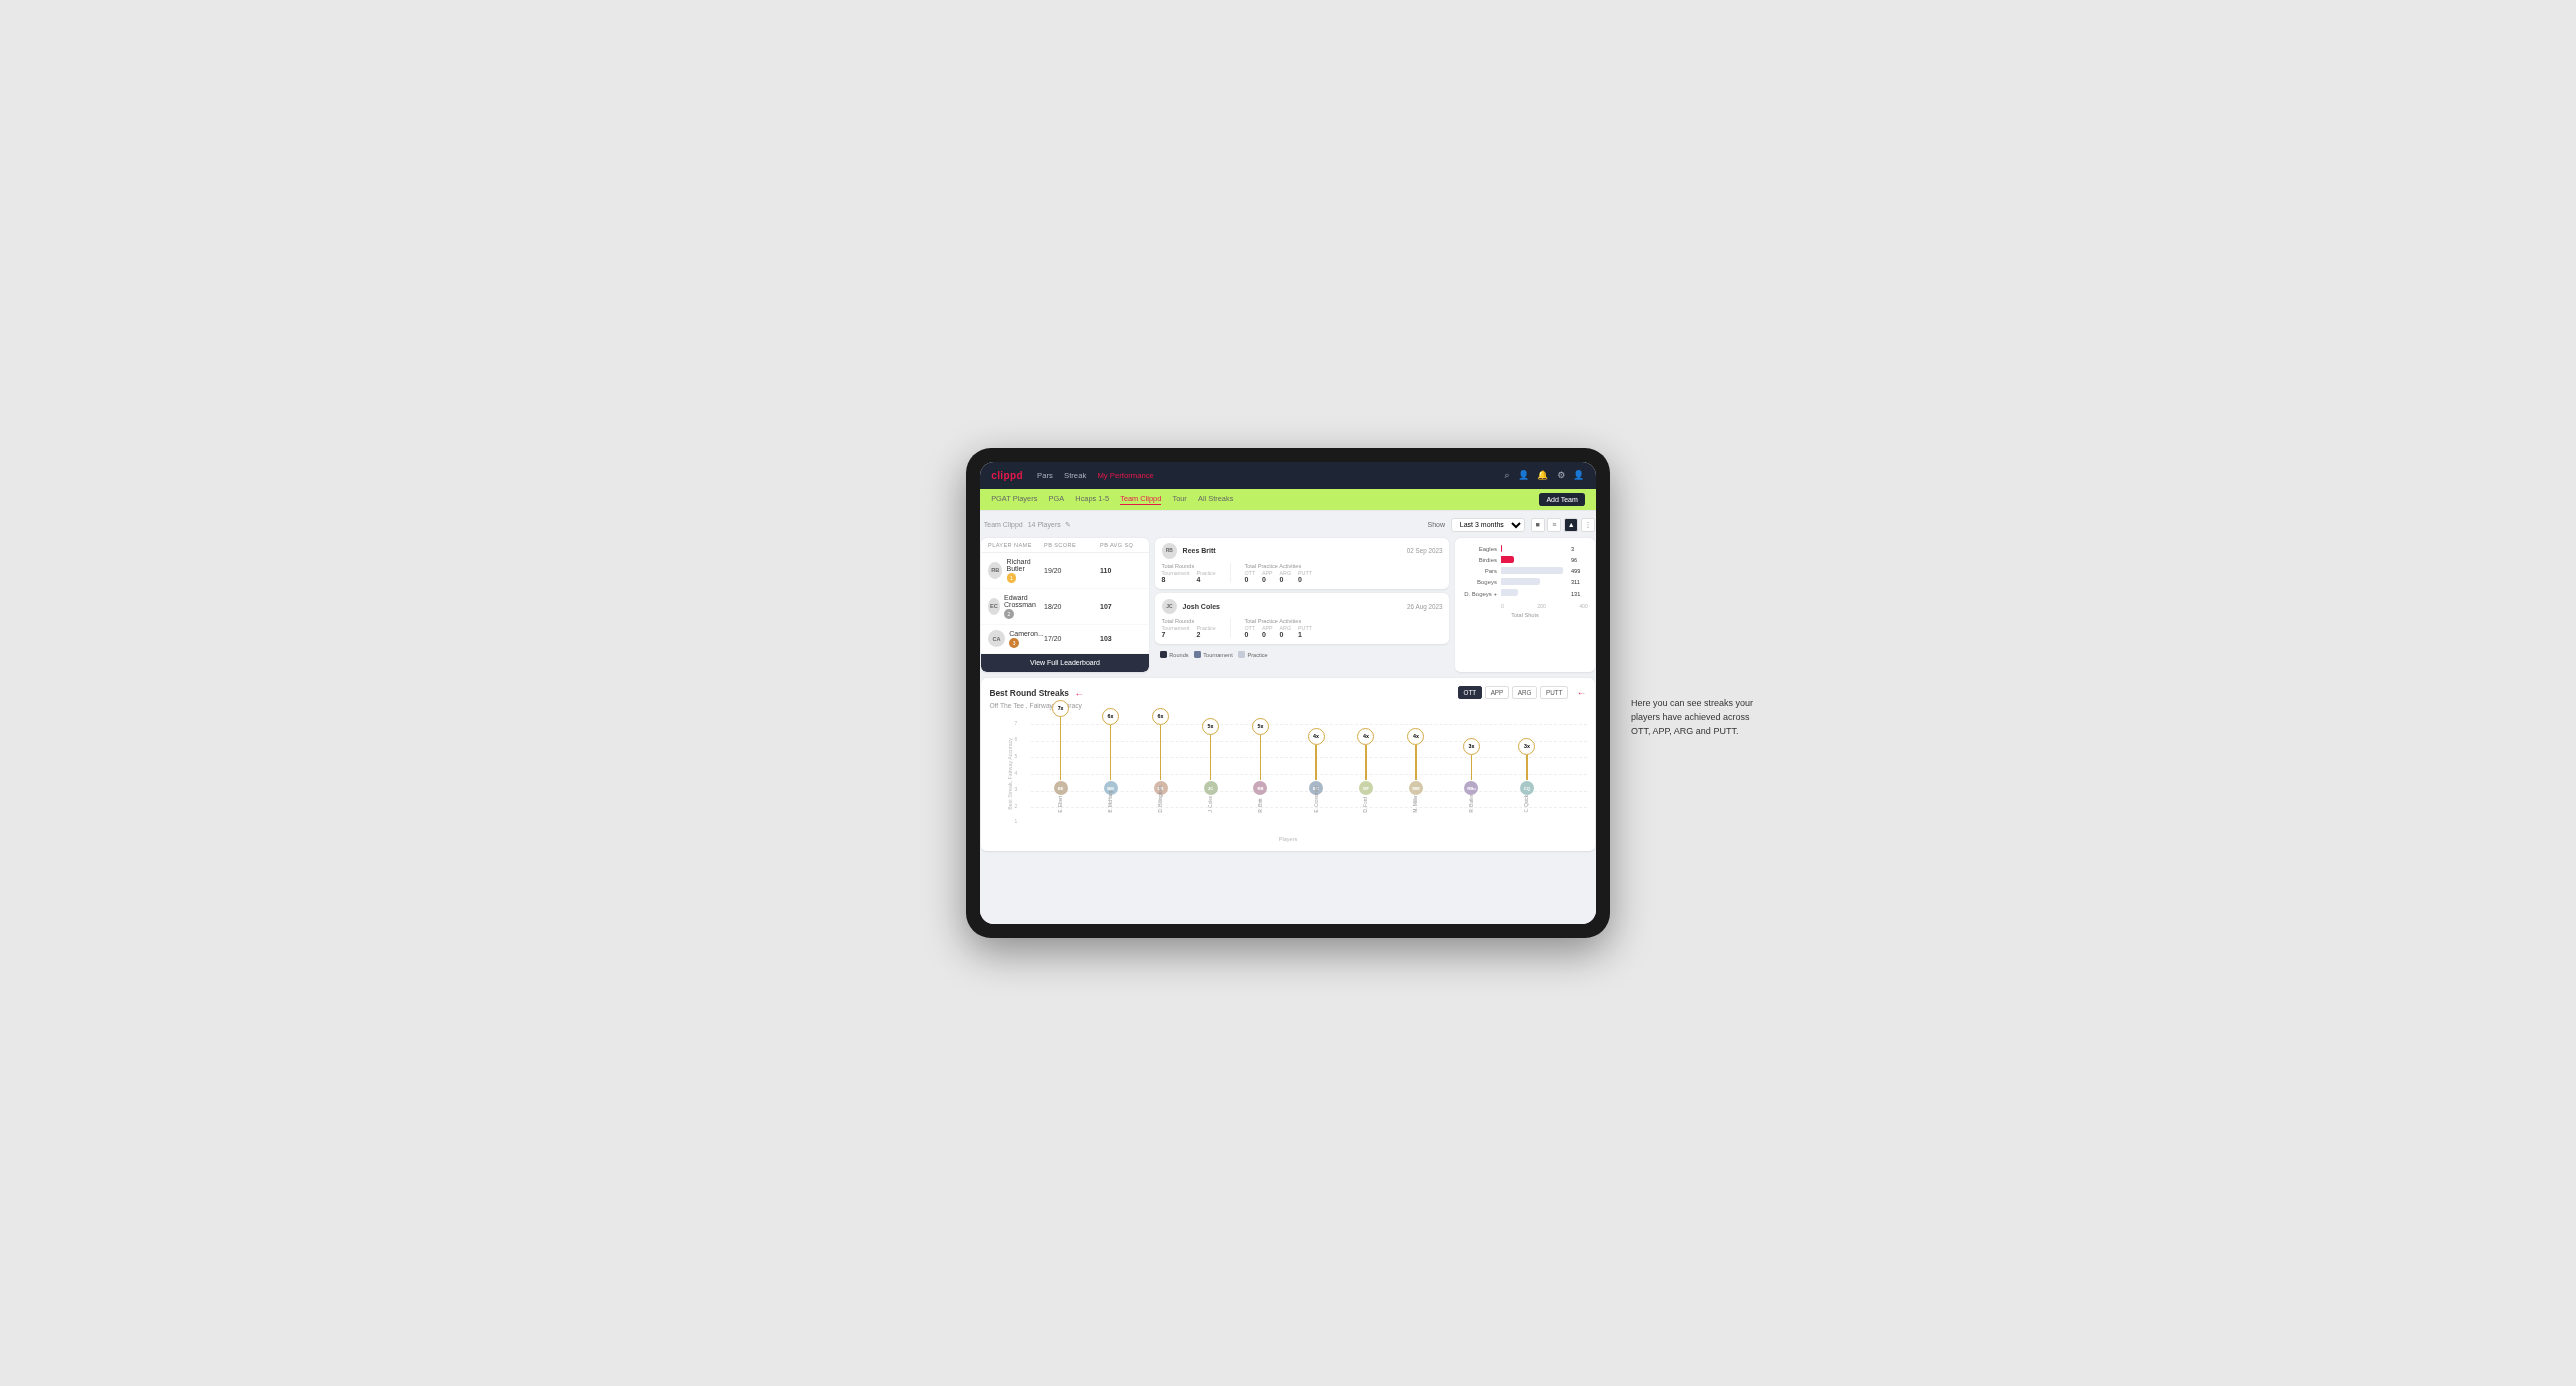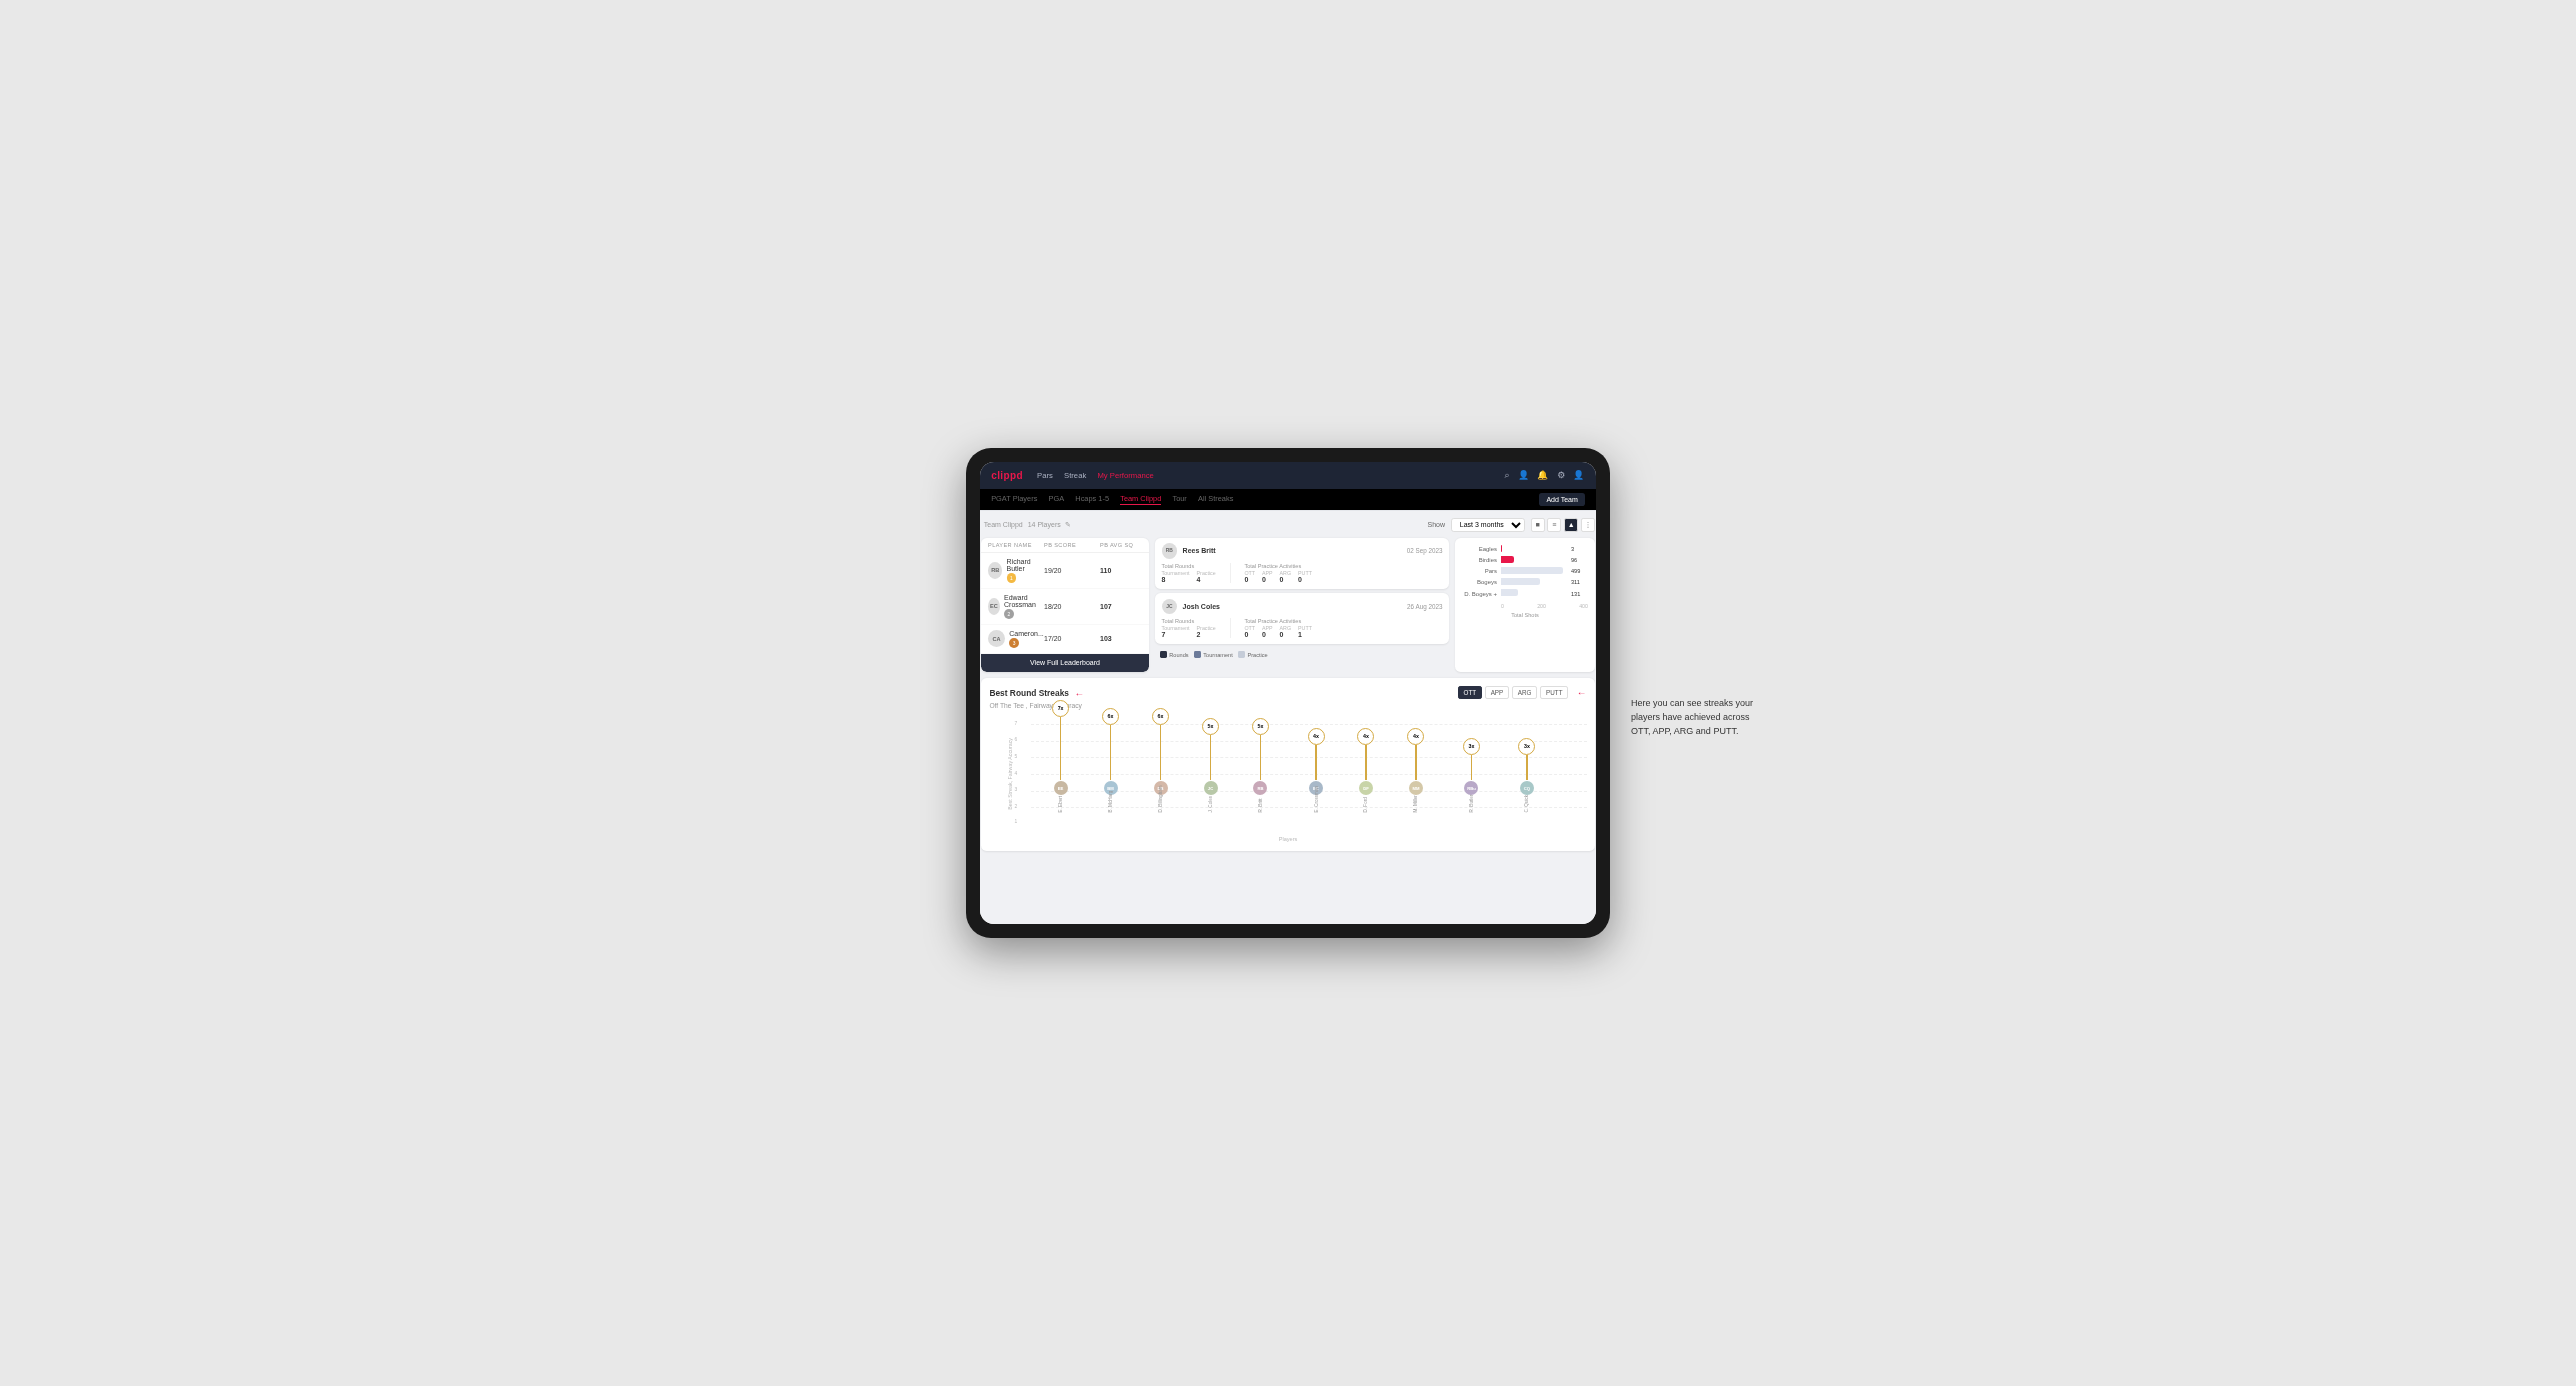--- a/index.html
+++ b/index.html
@@ -63,21 +63,21 @@
       gap: 8.4px;
       align-items: center;
     }
     .nav-icon {
       color: #aab0c0;
       font-size: 9px;
       cursor: pointer;
     }
     
     .sub-nav {
-      background: #000000;
+      background: #bef264;
       height: 22.4px;
       display: flex;
       align-items: center;
       padding: 0 11.2px;
       border-bottom: 0.7px solid #e5e7eb;
       gap: 11.2px;
       flex-shrink: 0;
     }
     .sub-nav-link {
       font-size: 7.4px;

